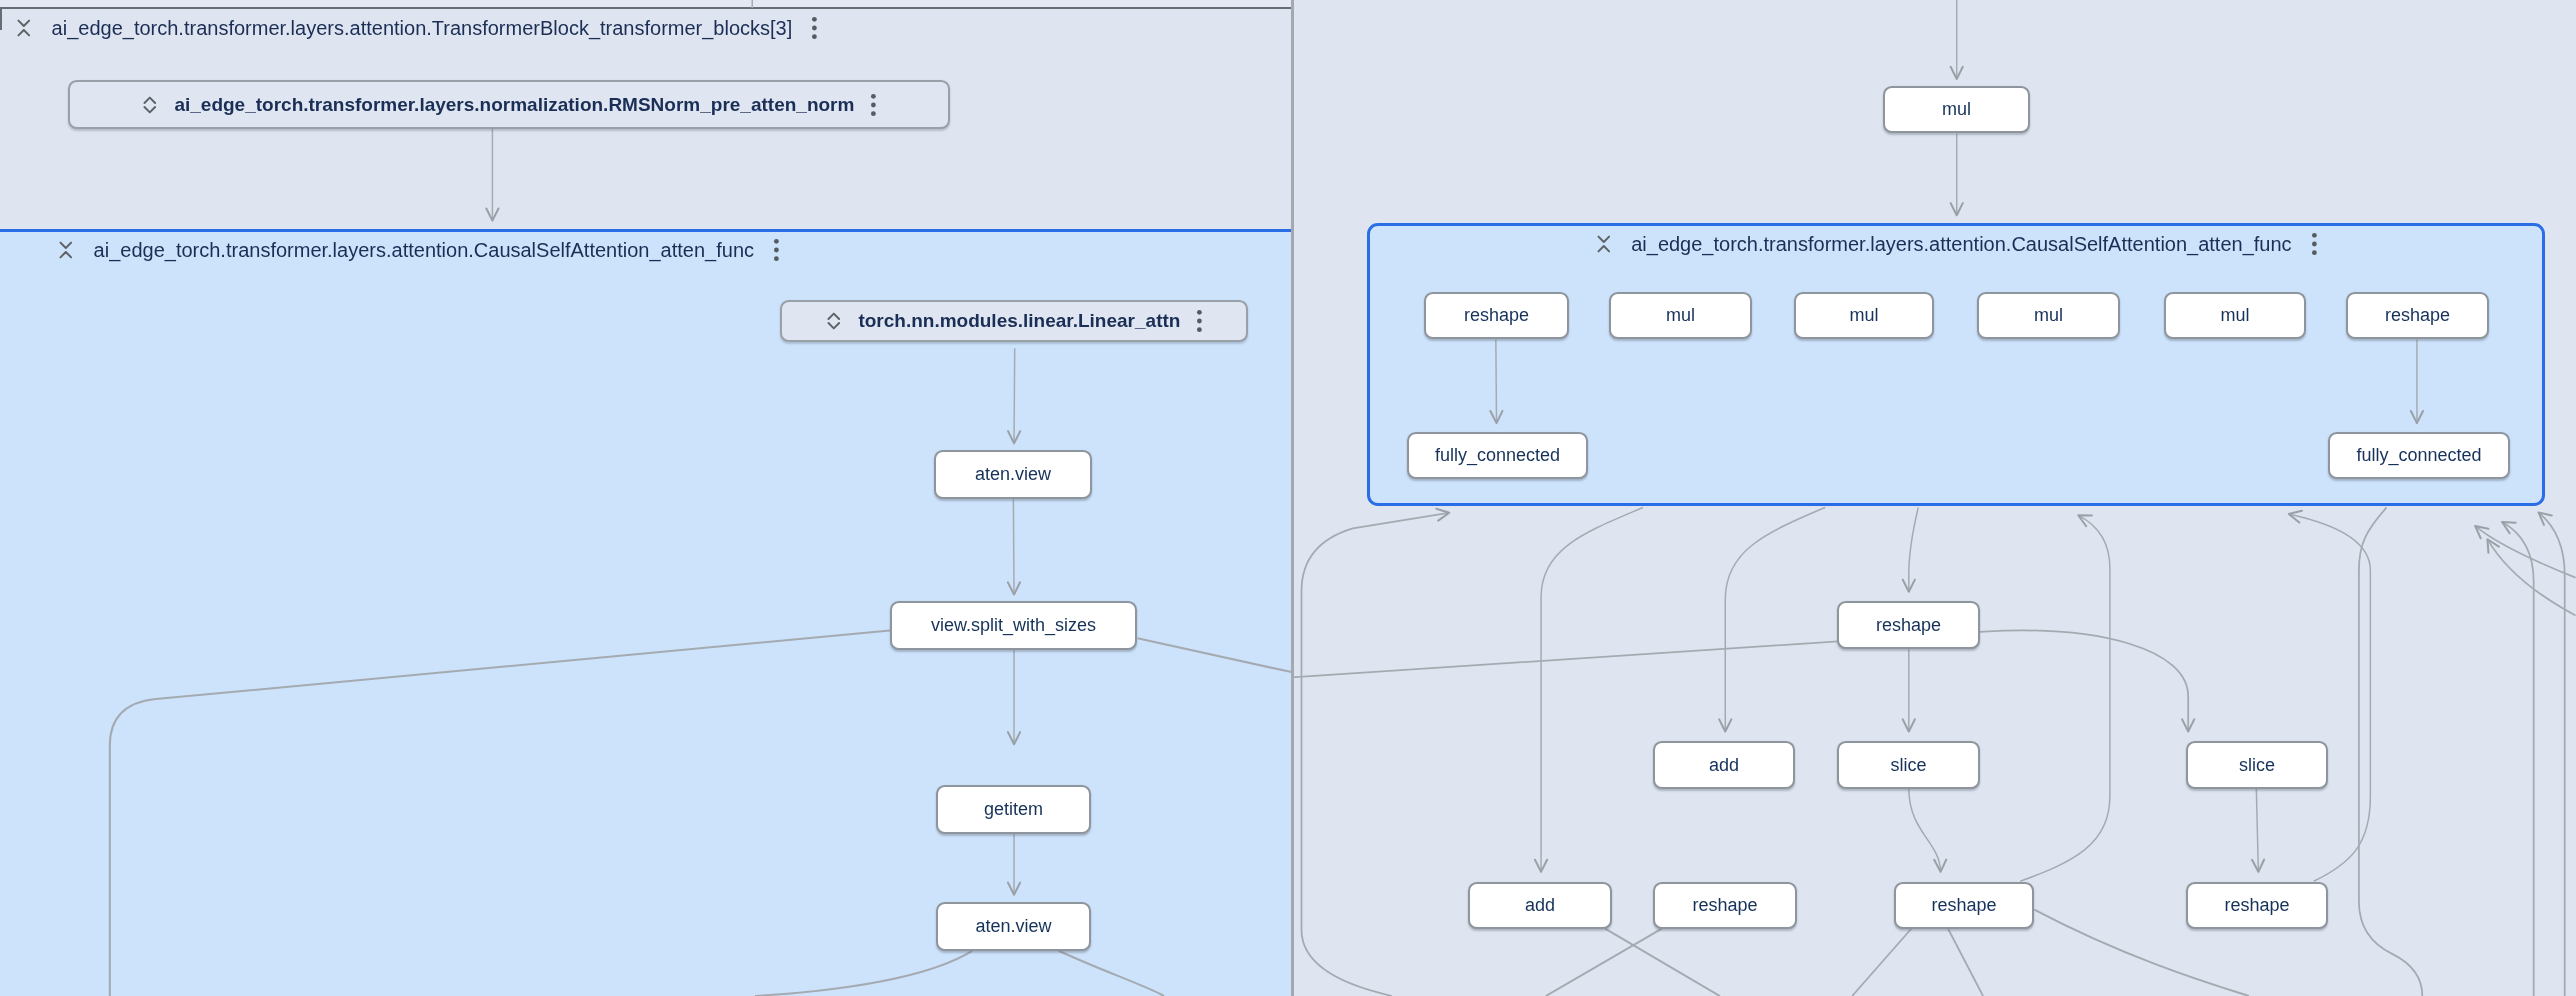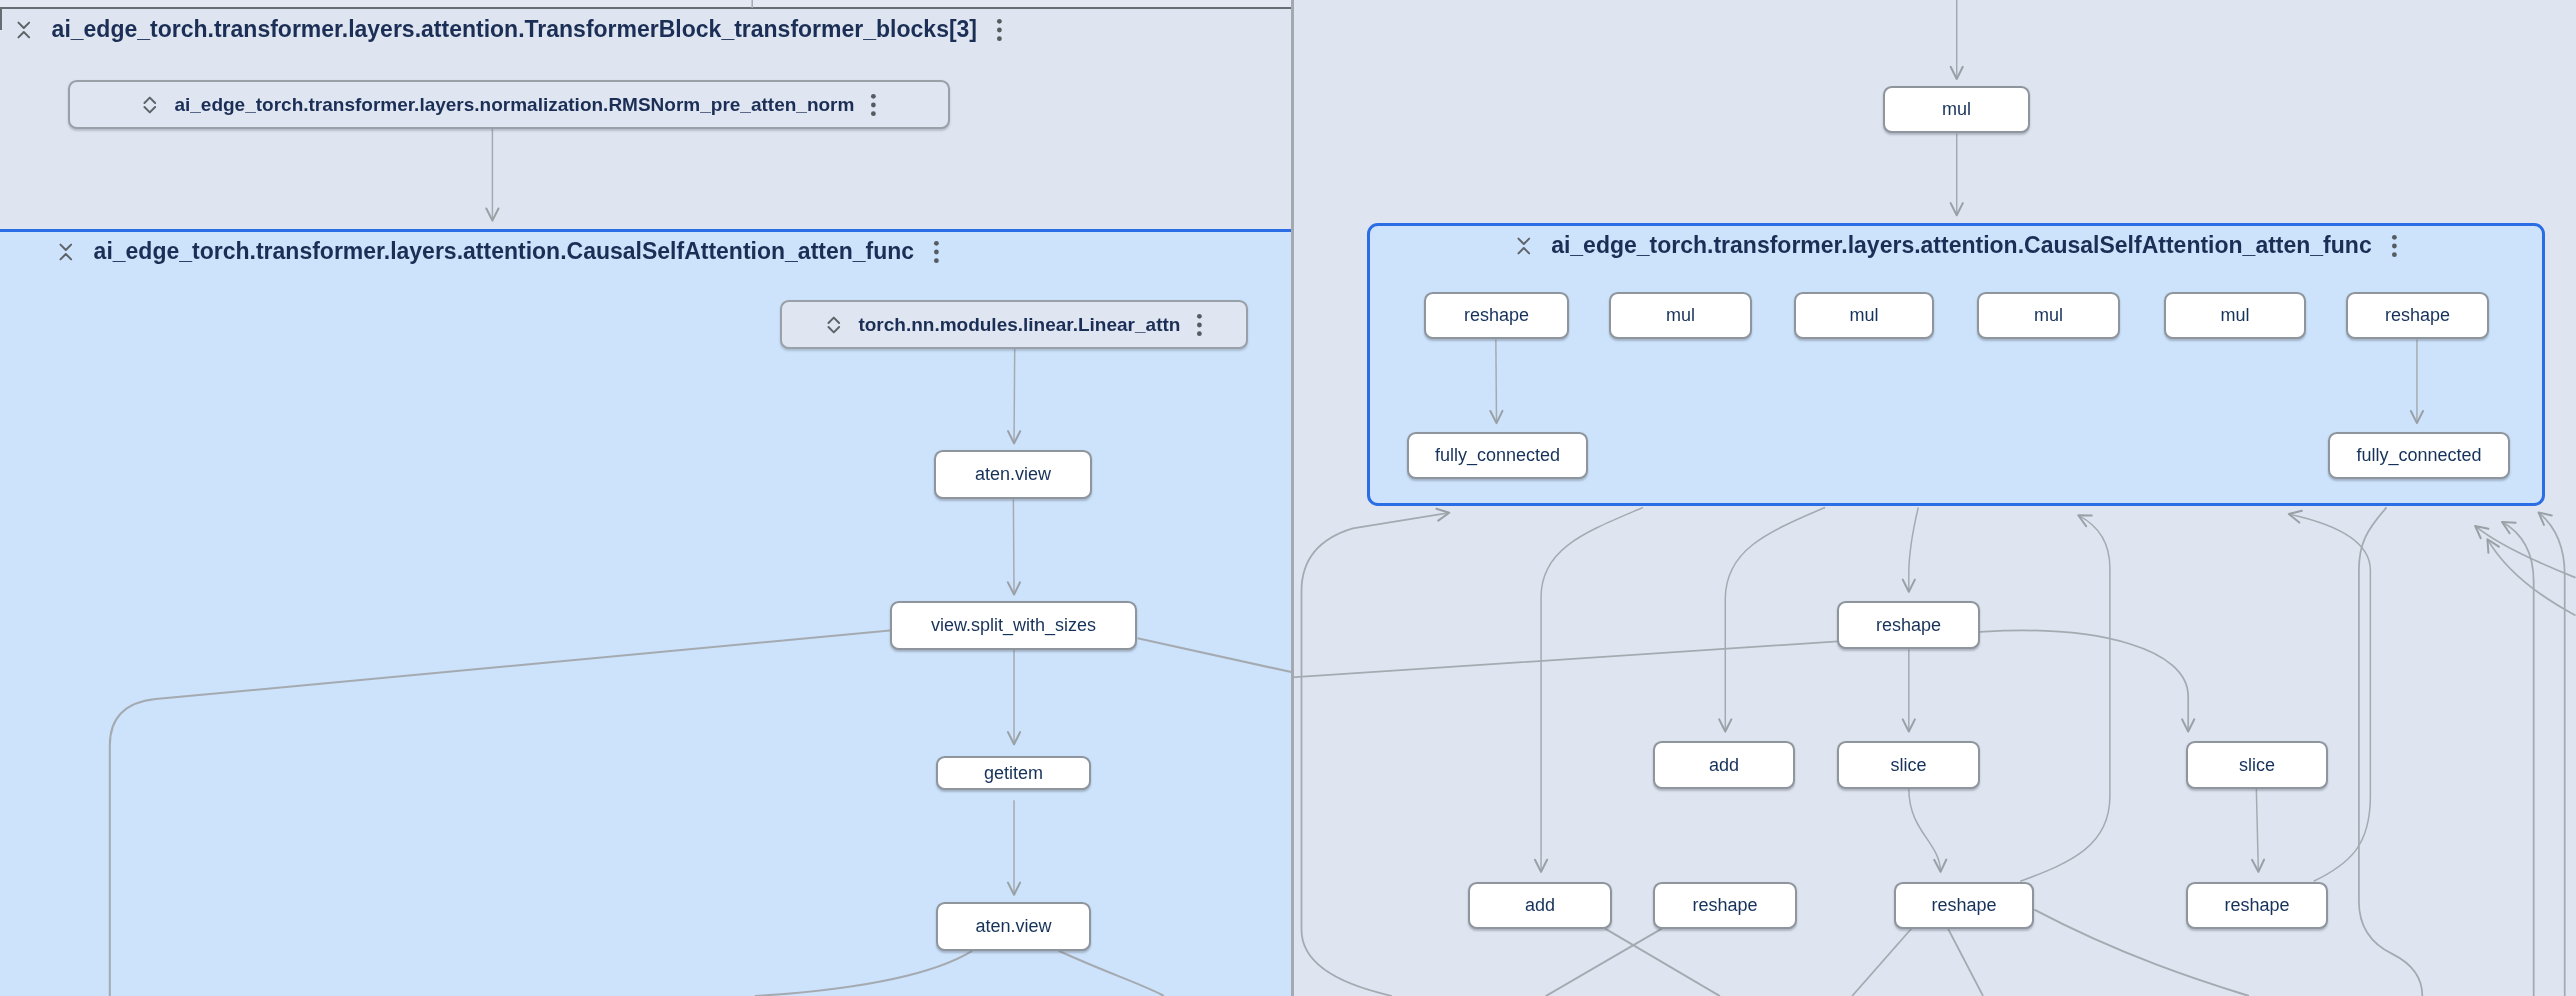--- a/index.html
+++ b/index.html
@@ -29,21 +29,21 @@
     box-shadow:0 1.4px 2px rgba(96,106,122,0.38);
     font-size:18px;font-weight:500;color:#16325a;
   }
   .node.module{
     background:#dfe6f2;border:2px solid #99a0a8;
     box-shadow:0 1.4px 2px rgba(96,106,122,0.30);
     font-size:19px;font-weight:700;color:#1b2e55;
   }
   .ghead{
     position:absolute;z-index:5;display:flex;align-items:center;gap:19px;
-    font-size:23px;font-weight:700;color:#1b2e55;white-space:nowrap;cursor:pointer;
+    font-size:20px;font-weight:400;color:#1b2e55;white-space:nowrap;cursor:pointer;
   }
   .ghead.center{justify-content:center;}
   .icon{display:inline-flex;align-items:center;justify-content:center;flex:0 0 auto;}
   .node .lbl{white-space:nowrap;}
 </style>
 </head>
 <body>
 
 <div id="stage">
   <div class="pane" id="left-pane"></div>
@@ -151,21 +151,21 @@
       </span>
       <span class="lbl">ai_edge_torch.transformer.layers.normalization.RMSNorm_pre_atten_norm</span>
       <span class="icon">
         <svg width="6.8" height="24" viewBox="0 0 10 36">
           <circle cx="5" cy="5" r="3.6" fill="#565b60"></circle>
           <circle cx="5" cy="18" r="3.6" fill="#565b60"></circle>
           <circle cx="5" cy="31" r="3.6" fill="#565b60"></circle>
         </svg>
       </span>
     </div>
-    <div class="node module" style="left: 780px; top: 300px; width: 468px; height: 49px;">
+    <div class="node module" style="left: 780px; top: 300px; width: 468px; height: 42px;">
       <span class="icon">
         <svg width="17.6" height="20" viewBox="0 0 26 30">
           <path d="M5,12 L13,4 L21,12" stroke="#5f6368" stroke-width="3" fill="none" stroke-linecap="round" stroke-linejoin="round"></path>
           <path d="M5,18 L13,26 L21,18" stroke="#5f6368" stroke-width="3" fill="none" stroke-linecap="round" stroke-linejoin="round"></path>
         </svg>
       </span>
       <span class="lbl">torch.nn.modules.linear.Linear_attn</span>
       <span class="icon">
         <svg width="6.8" height="24" viewBox="0 0 10 36">
           <circle cx="5" cy="5" r="3.6" fill="#565b60"></circle>
@@ -173,21 +173,21 @@
           <circle cx="5" cy="31" r="3.6" fill="#565b60"></circle>
         </svg>
       </span>
     </div>
     <div class="node op" style="left: 934px; top: 450px; width: 158px; height: 49px;">
       <span class="lbl">aten.view</span>
     </div>
     <div class="node op" style="left: 890px; top: 601px; width: 247px; height: 49px;">
       <span class="lbl">view.split_with_sizes</span>
     </div>
-    <div class="node op" style="left: 936px; top: 756px; width: 155px; height: 34px;">
+    <div class="node op" style="left: 936px; top: 785px; width: 155px; height: 49px;">
       <span class="lbl">getitem</span>
     </div>
     <div class="node op" style="left: 936px; top: 902px; width: 155px; height: 49px;">
       <span class="lbl">aten.view</span>
     </div>
     <div class="node op" style="left: 1883px; top: 86px; width: 147px; height: 47px;">
       <span class="lbl">mul</span>
     </div>
     <div class="node op" style="left: 1424px; top: 292px; width: 145px; height: 47px;">
       <span class="lbl">reshape</span>

